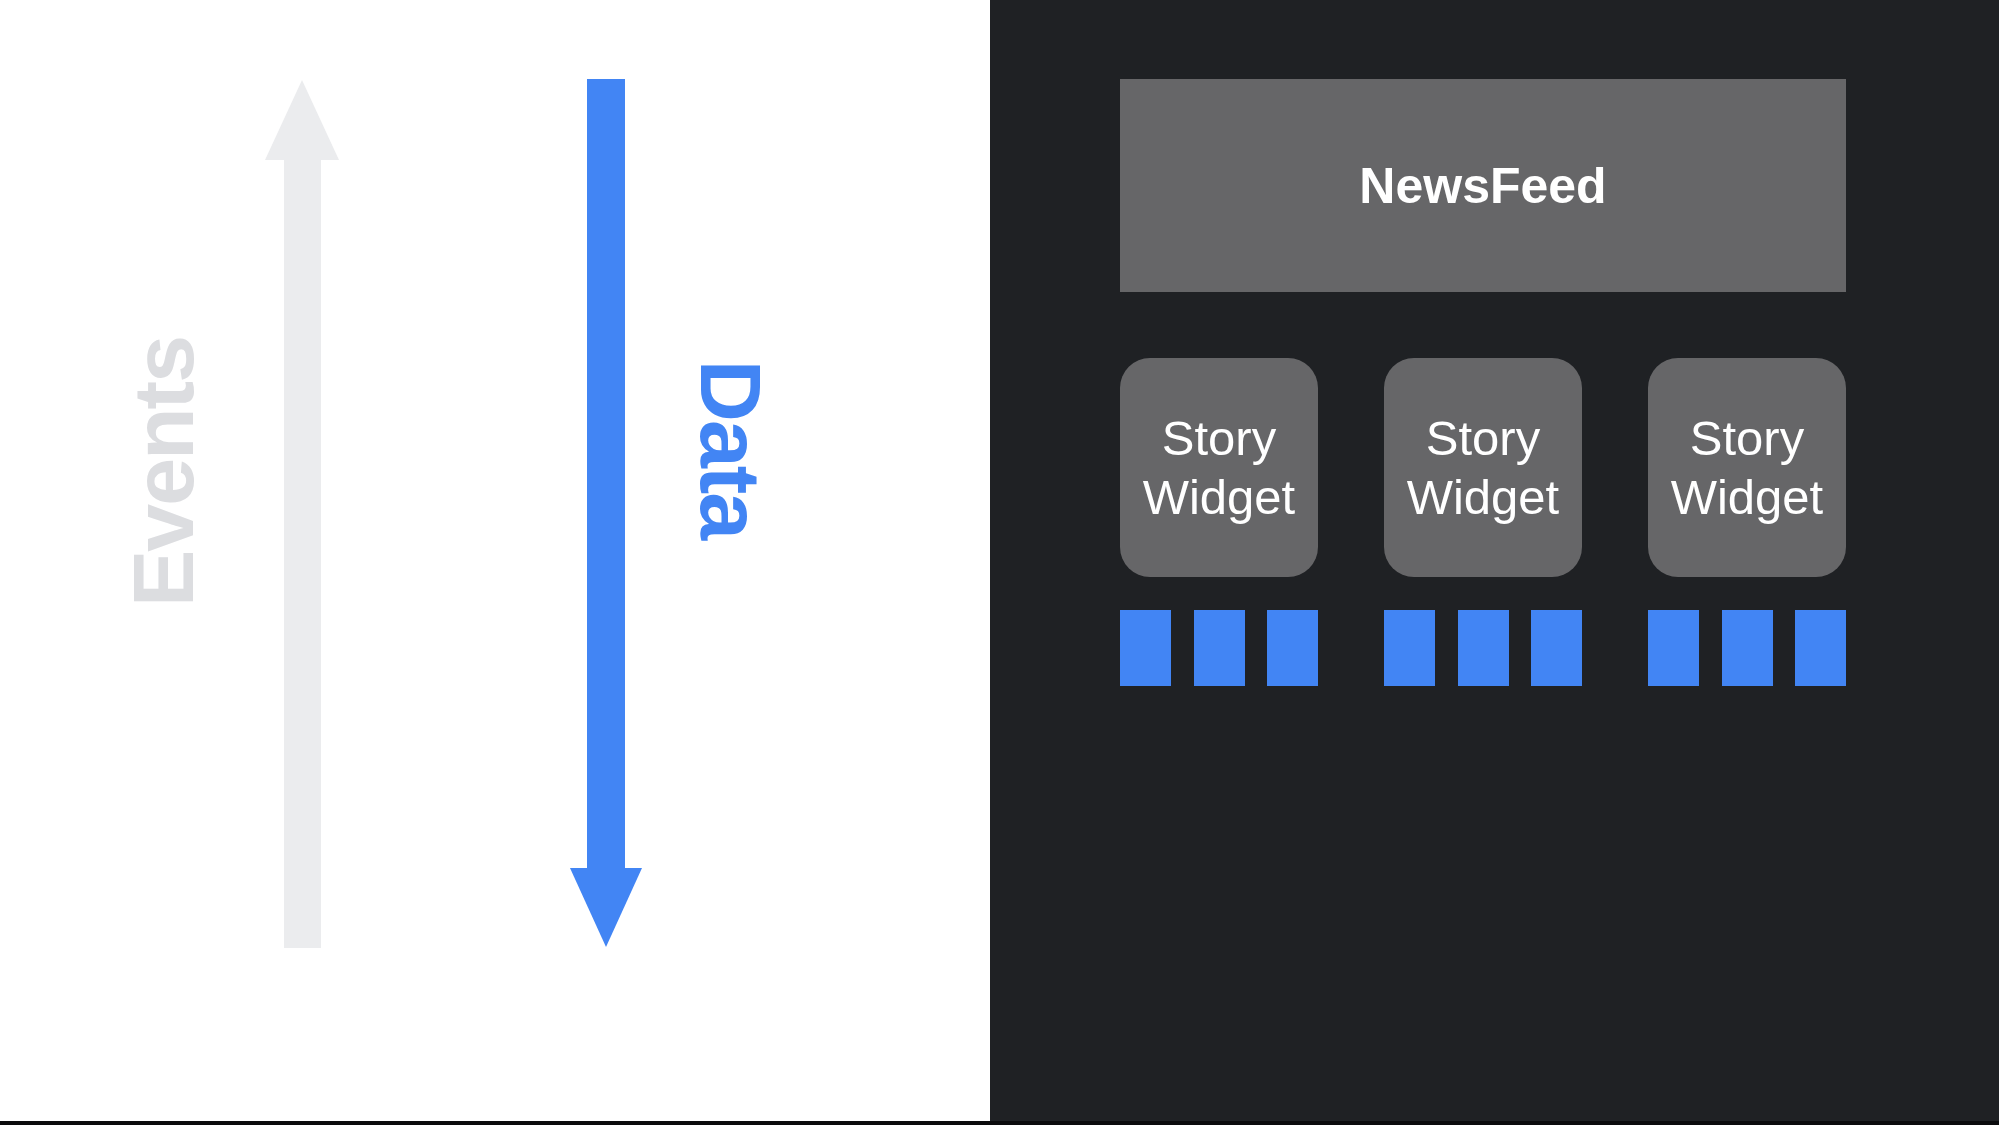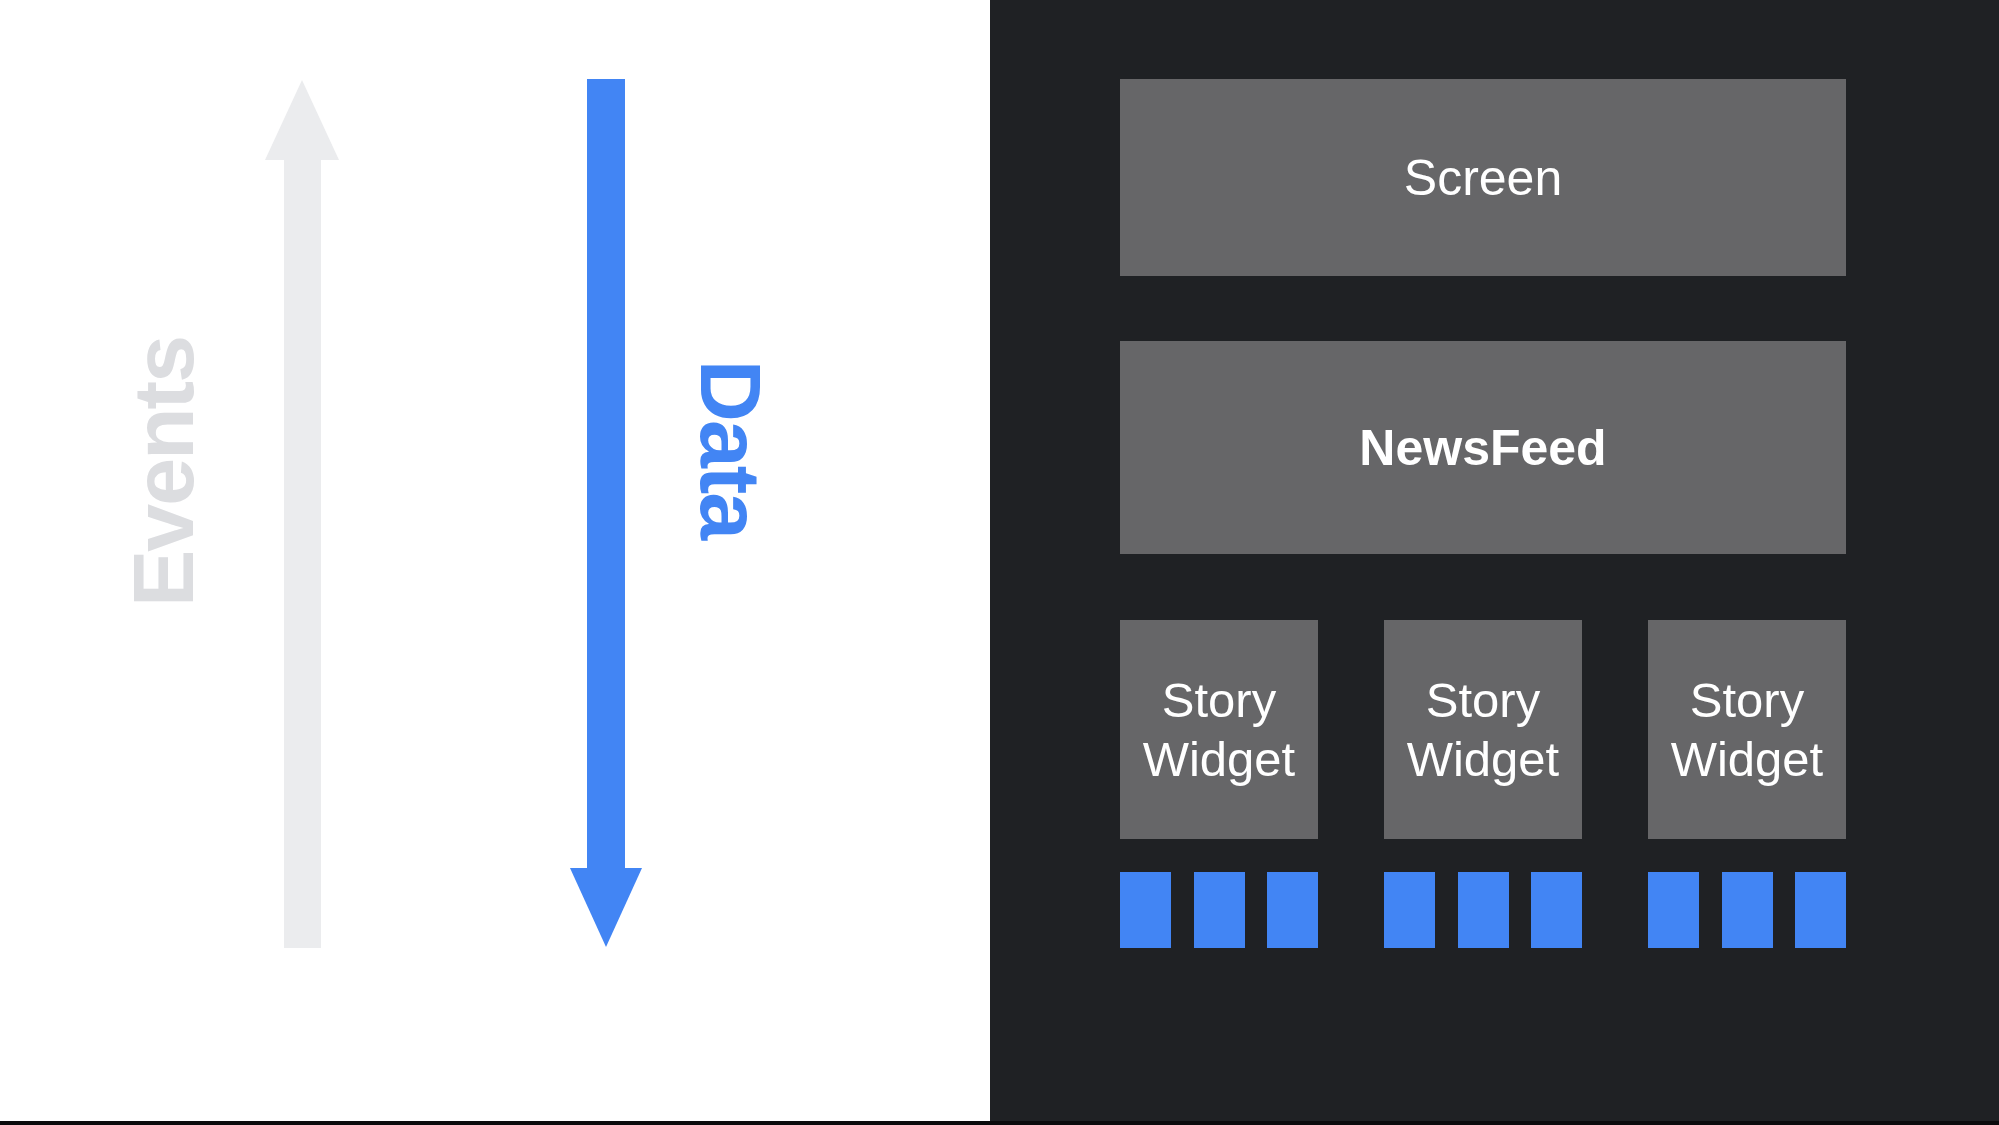--- a/index.html
+++ b/index.html
@@ -94,21 +94,21 @@
   }
   .screen-box   { width: 726px; height: 197px; margin-bottom: 65px; }
   .newsfeed-box { width: 726px; height: 213px; margin-bottom: 66px; font-weight: bold; }
 
   .story-row {
     display: flex;
     justify-content: space-between;
     width: 726px;
     margin-bottom: 33px;
   }
-  .story-box { width: 198px; height: 219px; font-size: 49px; }
+  .story-box { width: 198px; height: 219px; font-size: 49px; border-radius: 30px; }
 
   .squares-row {
     display: flex;
     justify-content: space-between;
     width: 726px;
   }
   .square-group {
     width: 198px;
     display: flex;
     justify-content: space-between;
@@ -144,23 +144,20 @@
       <div class="shaft"></div>
       <div class="head"></div>
     </div>
 
     <div class="v-label data-label">Data</div>
   </div>
 
   <div class="right-panel">
     <div class="tree">
 
-      <div class="gray-box screen-box">
-        <span>Screen</span>
-      </div>
 
       <div class="gray-box newsfeed-box">
         <span>NewsFeed</span>
       </div>
 
       <div class="story-row">
         <div class="gray-box story-box">
           <span>Story Widget</span>
         </div>
         <div class="gray-box story-box">

